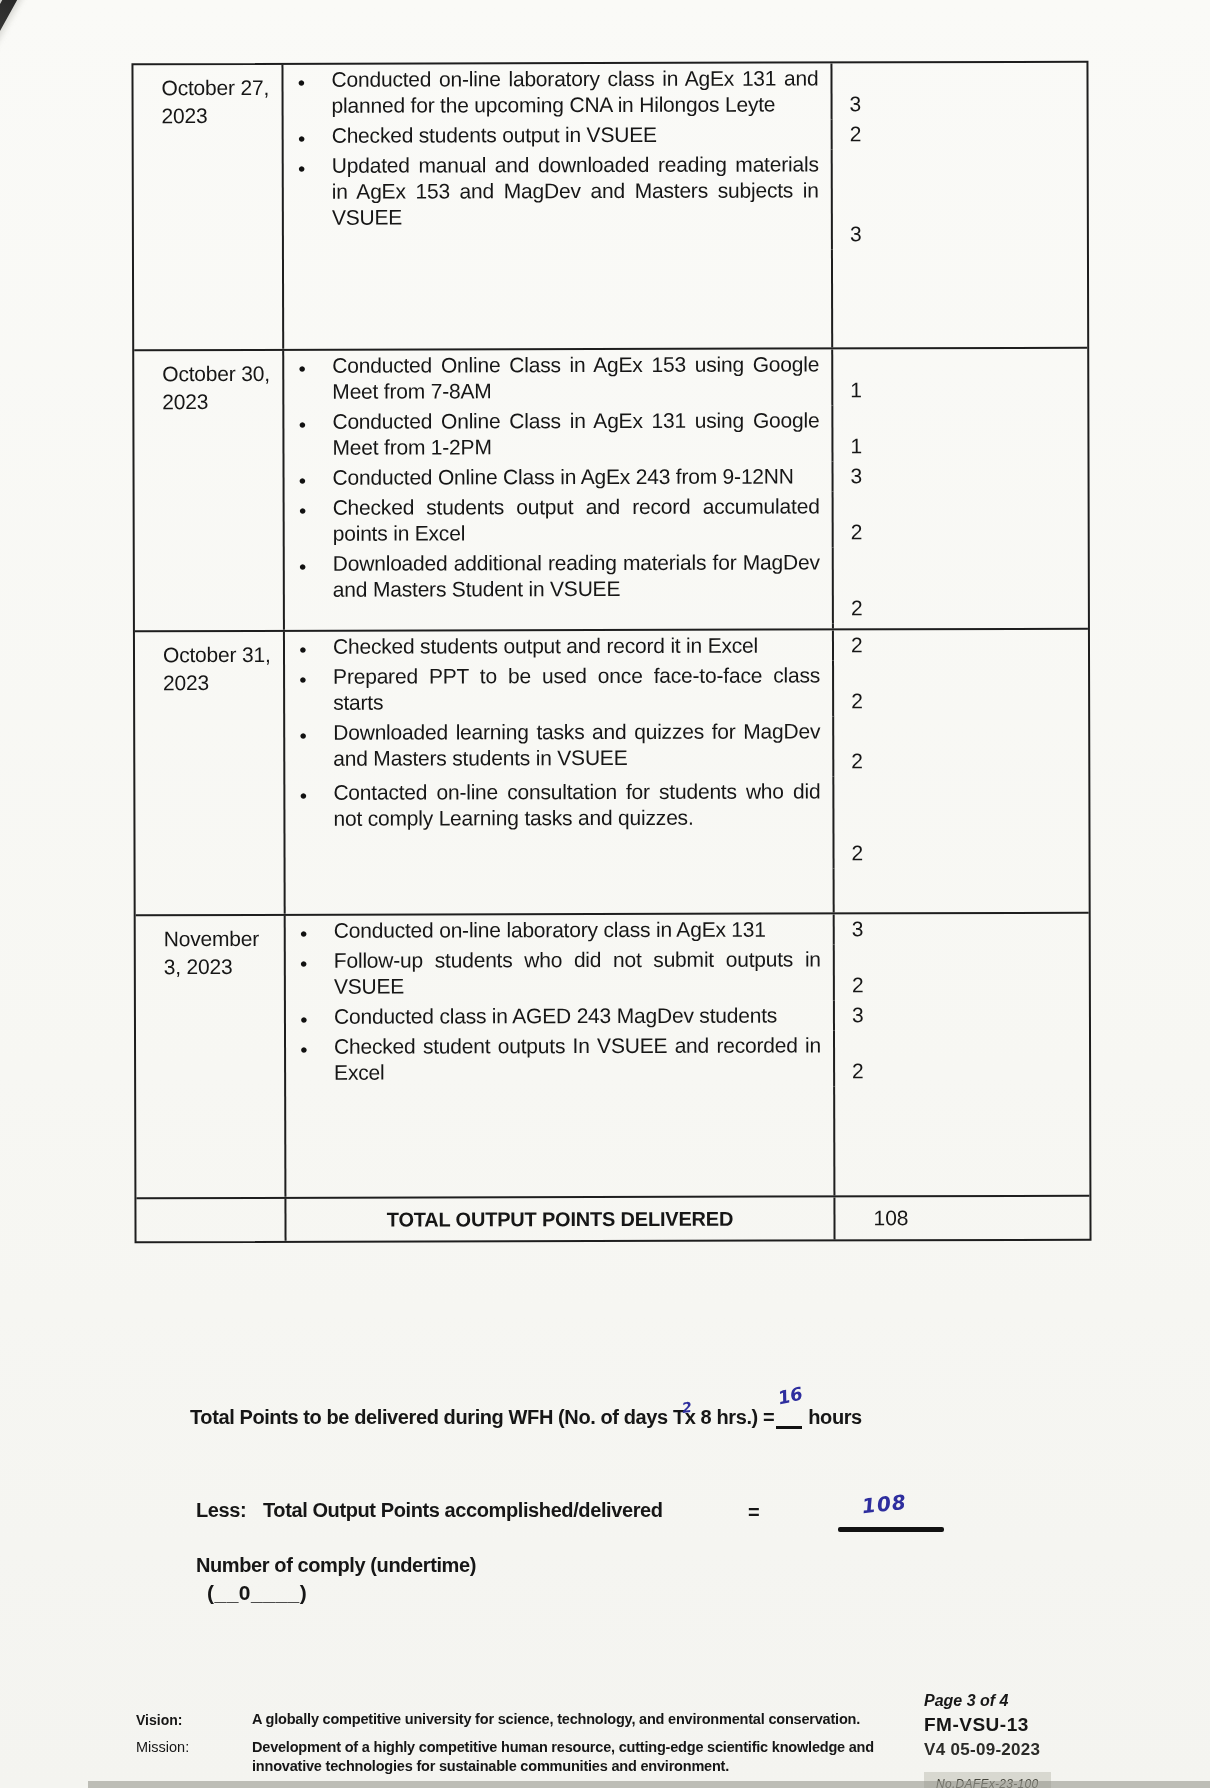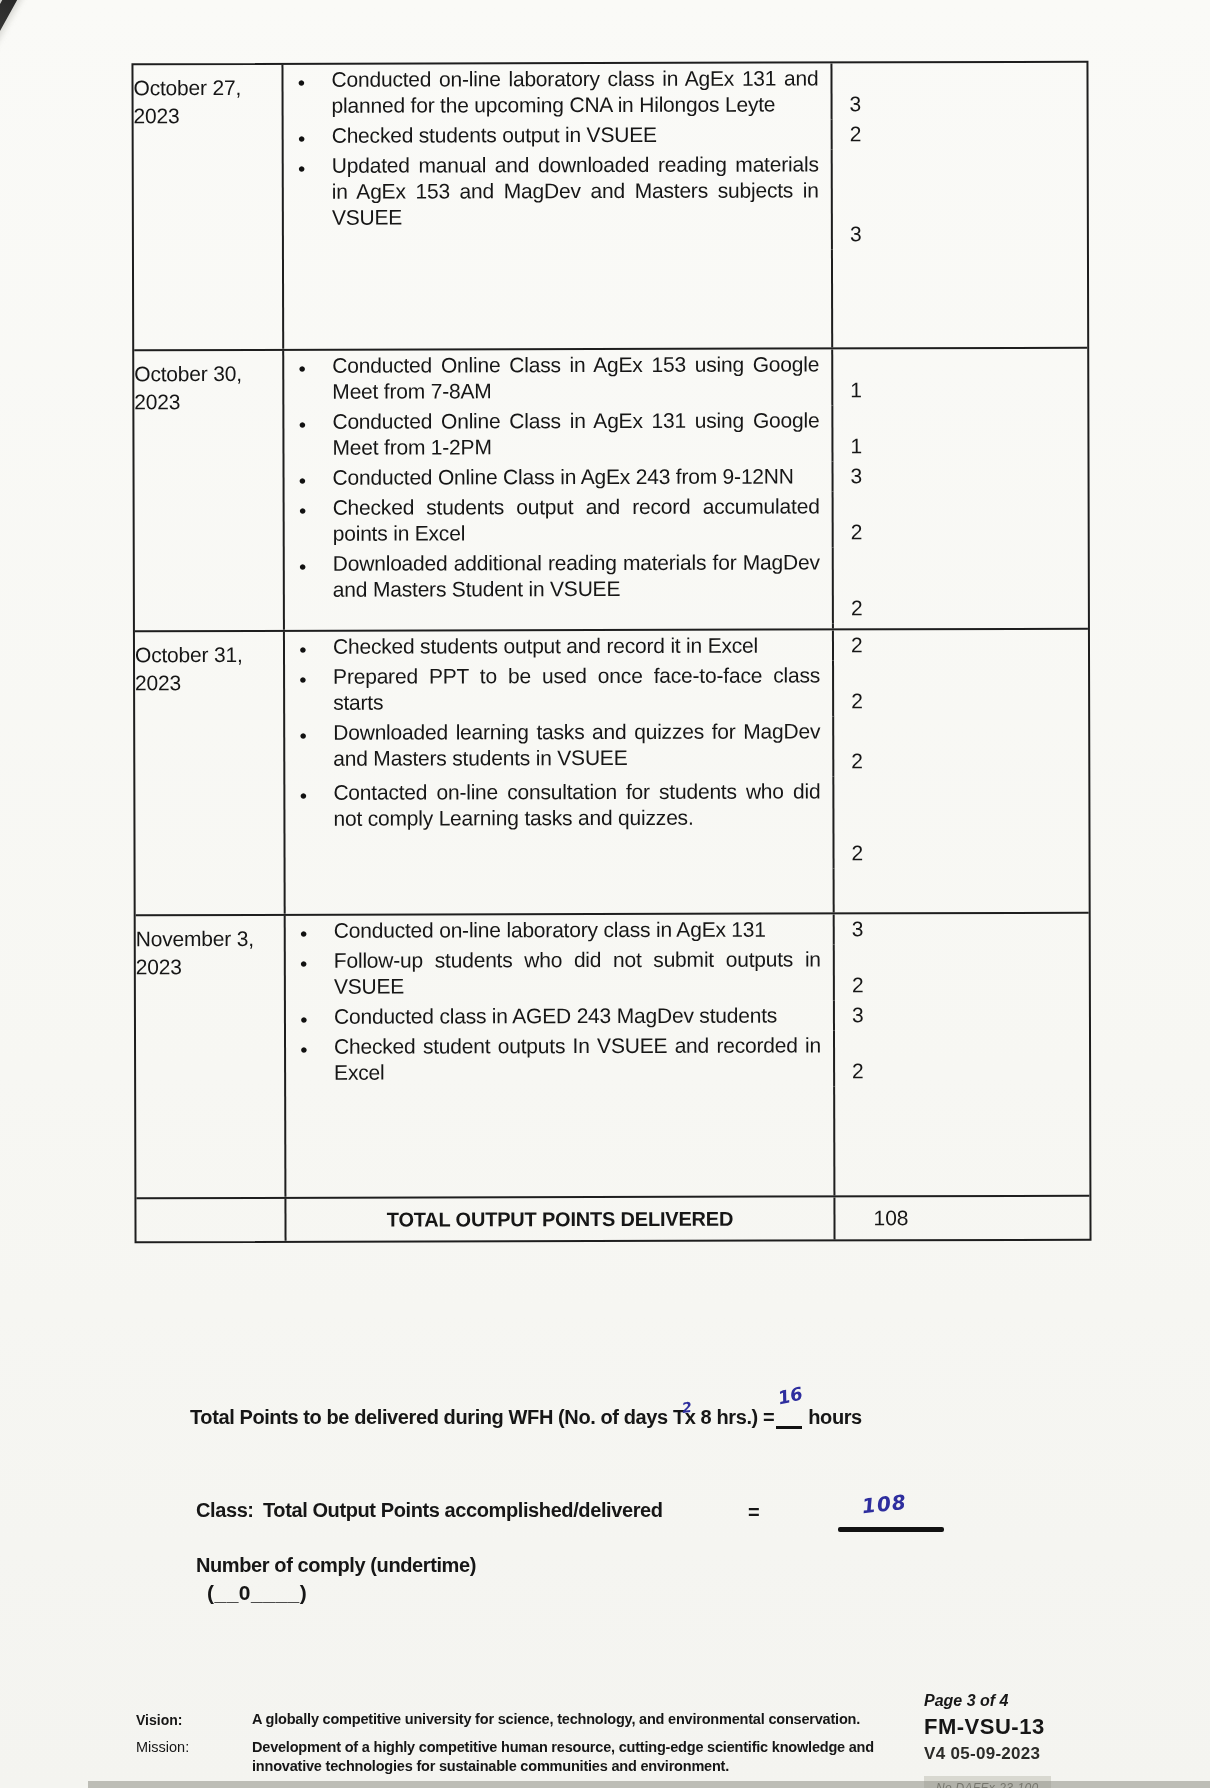--- a/index.html
+++ b/index.html
@@ -31,21 +31,21 @@
     position: absolute; left: 133px; top: 62px; width: 957px;
     border: 2px solid #1e1e1e; transform: rotate(-0.15deg);
   }
   .row { display: flex; border-bottom: 2px solid #1e1e1e; }
   .rows .row:nth-child(1) { min-height: 286px; }
   .rows .row:nth-child(2) { min-height: 281px; }
   .rows .row:nth-child(3) { min-height: 284px; }
   .rows .row:nth-child(4) { min-height: 283px; }
   .date-cell {
     flex: 0 0 150px; border-right: 2px solid #1e1e1e;
-    padding: 9px 8px 0 0; font-size: 21px; line-height: 28px; letter-spacing: -0.2px;
+    padding: 9px 8px 0 28px; font-size: 21px; line-height: 28px; letter-spacing: -0.2px;
   }
   .acts { flex: 1; display: flex; flex-direction: column; }
   .activity { display: flex; }
   .activity.filler { flex: 1 1 auto; }
   .act-left { flex: 0 0 547px; display: flex; padding: 2px 12px 2px 0; }
   .bullet { flex: 0 0 14px; margin: 6px 20px 0 14px; font-size: 13px; line-height: 20px; color: #111; }
   .act-text { flex: 1; font-size: 21px; line-height: 26px; text-align: justify; letter-spacing: -0.2px; }
   .act-right {
     flex: 1; border-left: 2px solid #1e1e1e;
     display: flex; align-items: flex-end; padding: 0 0 2px 17px;
@@ -79,21 +79,21 @@
   .undertime-label { position: absolute; left: 196px; top: 1554px; font-weight: bold; font-size: 20px; letter-spacing: -0.4px; }
   .undertime-value { position: absolute; left: 207px; top: 1581px; font-weight: bold; font-size: 21px; letter-spacing: 0.5px; }
 
   
   .vision-label  { position: absolute; left: 136px; top: 1712px; font-weight: bold; font-size: 14px; }
   .mission-label { position: absolute; left: 136px; top: 1739px; font-weight: normal; font-size: 14.5px; }
   .vision-text   { position: absolute; left: 252px; top: 1711px; width: 720px; font-size: 14.5px; font-weight: bold; letter-spacing: -0.2px; }
   .mission-text  { position: absolute; left: 252px; top: 1738px; width: 630px; font-size: 14.5px; font-weight: bold; letter-spacing: -0.2px; line-height: 19px; }
   .footer-right  { position: absolute; left: 924px; top: 1692px; width: 190px; text-align: left; }
   .page-number   { font-style: italic; font-weight: bold; font-size: 16px; }
-  .form-code     { font-weight: bold; font-size: 22px; letter-spacing: 0.5px; margin-top: 4px; }
+  .form-code     { font-weight: bold; font-size: 19px; letter-spacing: 0.5px; margin-top: 4px; }
   .form-version  { font-size: 17px; font-weight: bold; color: #2b2b28; margin-top: 4px; letter-spacing: 0.3px; }
   .control-box   { display: inline-block; margin-top: 12px; background: #d8d8d0; color: #45453c;
                    font-size: 12px; font-style: italic; padding: 5px 12px; letter-spacing: 0.3px; }
 </style>
 </head>
 <body>
 
 <div class="page">
 
   <div class="fold-light"></div>
@@ -286,21 +286,21 @@
       <div class="total-date"></div>
       <div class="total-label">TOTAL OUTPUT POINTS DELIVERED</div>
       <div class="total-points">108</div>
     </div>
   </div>
 
   <div class="sum-line1">
     <span>Total Points to be delivered during WFH (No. of days T</span><span class="hw hw-sup">2</span><span>x 8 hrs.) =</span><span class="blank-slot"><span class="hw hw-hours">16</span></span><span>hours</span>
   </div>
 
-  <div class="less-label">Class:</div>
+  <div class="less-label">Less:</div>
   <div class="less-text">Total Output Points accomplished/delivered</div>
   <div class="less-equals">=</div>
   <div class="less-line"></div>
   <div class="hw hw-108">108</div>
 
   <div class="undertime-label">Number of comply (undertime)</div>
   <div class="undertime-value">(__0____)</div>
 
   <div class="vision-label">Vision:</div>
   <div class="vision-text">A globally competitive university for science, technology, and environmental conservation.</div>

